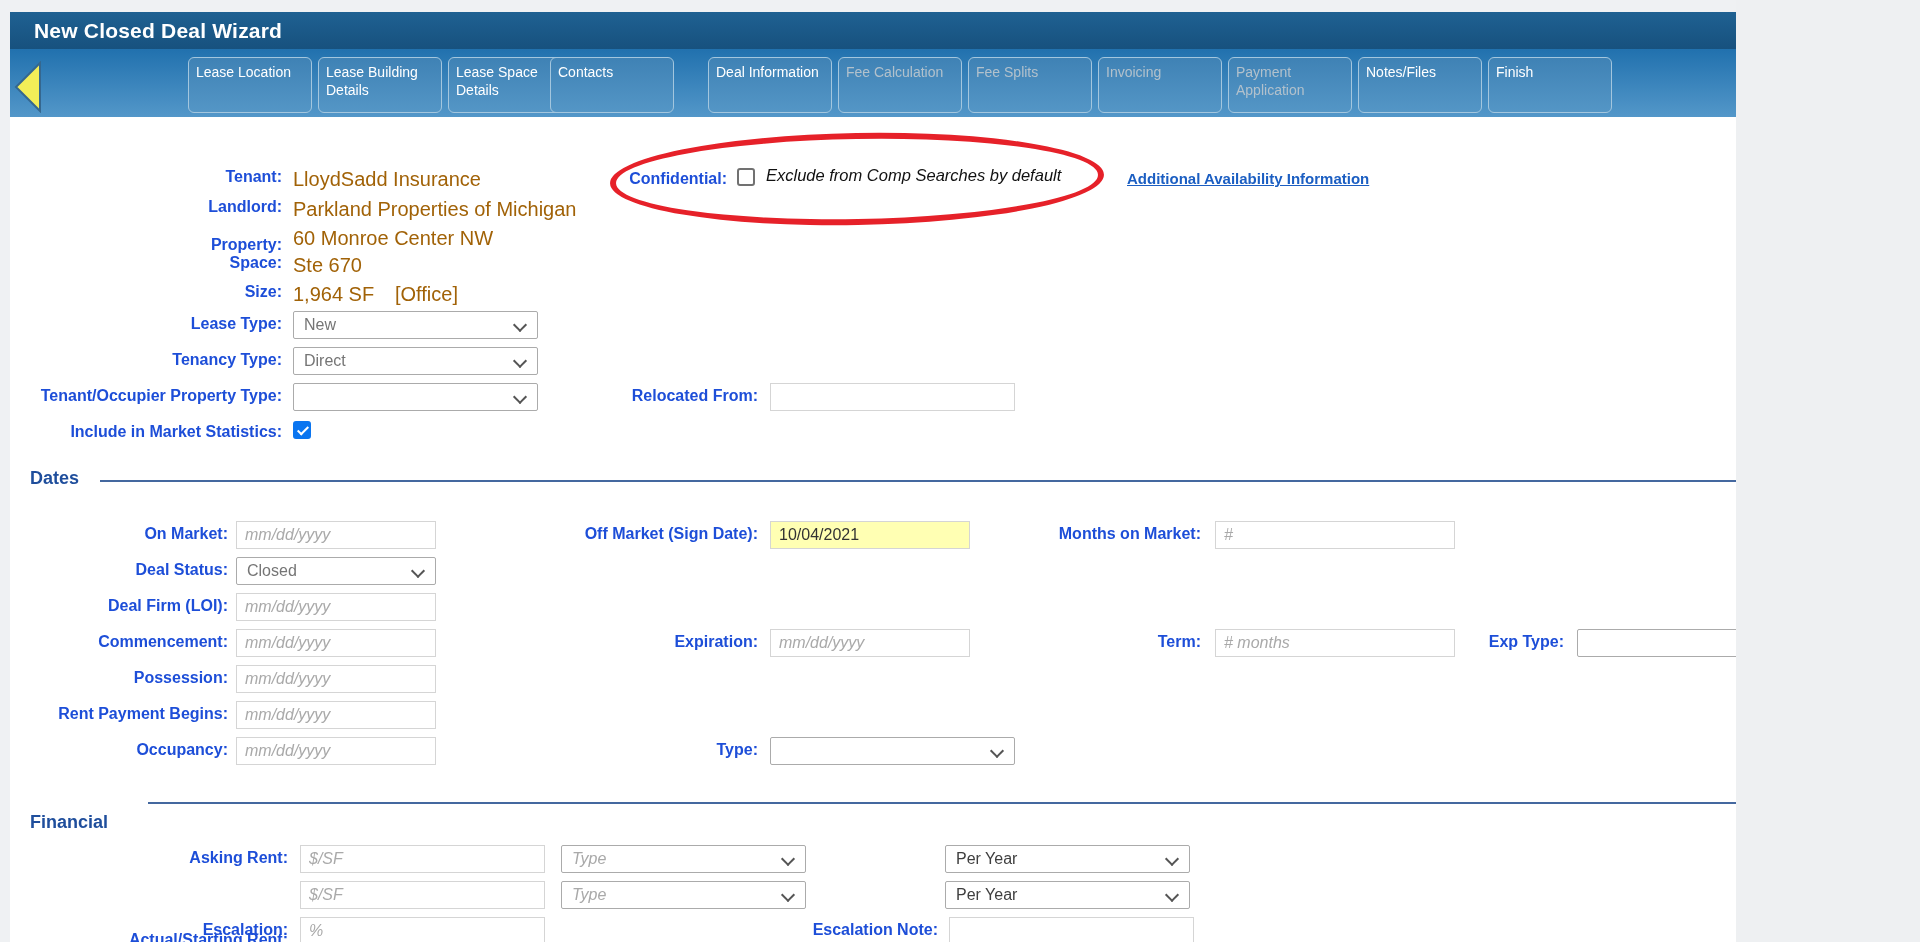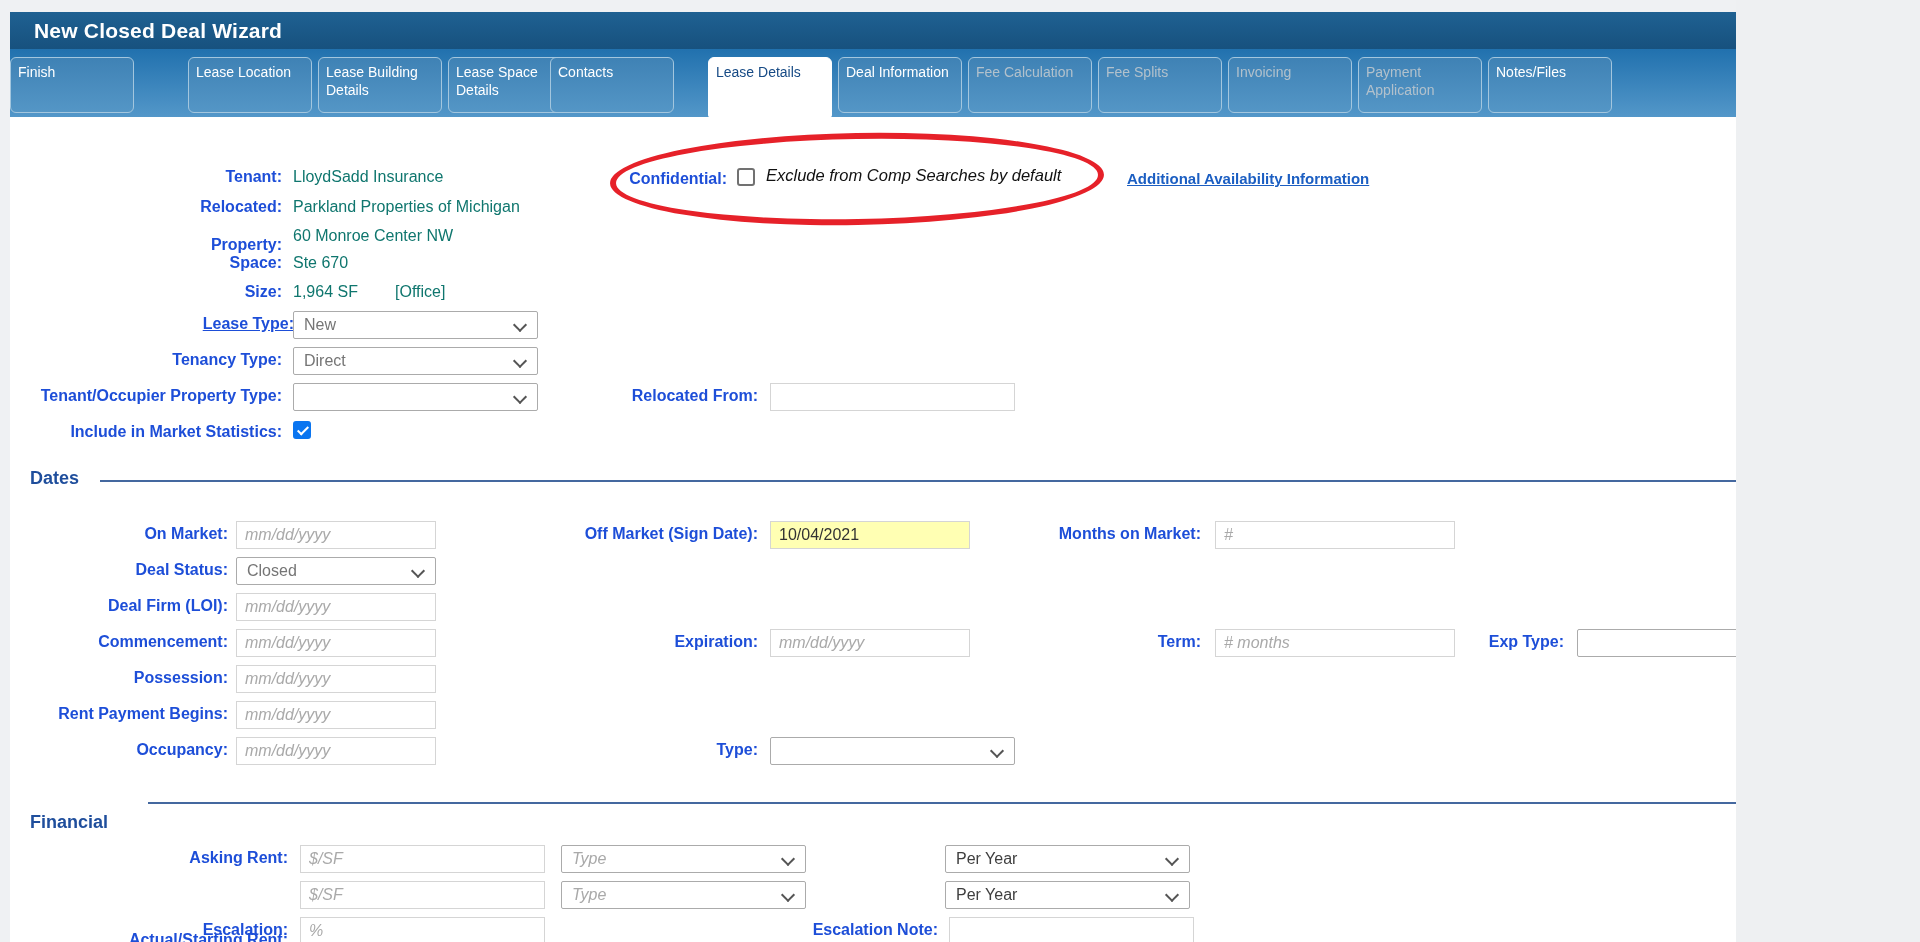--- a/index.html
+++ b/index.html
@@ -39,21 +39,21 @@
   .sbtn.up{top:0;}
   .sbtn.down{bottom:0;}
   .tri-up{width:0;height:0;border-left:5px solid transparent;border-right:5px solid transparent;border-bottom:7px solid #7a7a7a;}
   .tri-down{width:0;height:0;border-left:5px solid transparent;border-right:5px solid transparent;border-top:7px solid #7a7a7a;}
   .sthumb{position:absolute;left:2px;width:18px;background:#c7c7c7;cursor:pointer;}
   #sbar-inner .sthumb{top:25px;height:745px;}
   #sbar-outer .sthumb{top:25px;height:775px;}
 
   
   .lbl{position:absolute;height:20px;font-size:16px;font-weight:bold;color:#1d4ed8;text-align:right;white-space:nowrap;}
-  .val{position:absolute;height:20px;font-size:16px;color:#0f766e;white-space:nowrap;}
+  .val{position:absolute;height:20px;font-size:20px;color:#a16207;white-space:nowrap;}
   .inp{position:absolute;height:28px;box-sizing:border-box;border:1px solid #d5d5d5;background:#fff;
     font-family:"Liberation Sans",sans-serif;font-size:16px;color:#333;padding:0 8px;outline:none;}
   .inp::placeholder{font-style:italic;color:#a9a9a9;opacity:1;}
   .inp.hl{background:#ffffb3;}
   .sel{position:absolute;height:28px;box-sizing:border-box;border:1px solid #ababab;border-radius:2px;background:#fff;
     font-size:16px;color:#757575;line-height:26px;padding:0 30px 0 10px;cursor:pointer;white-space:nowrap;overflow:hidden;}
   .sel::after{content:"";position:absolute;right:12px;top:8px;width:8px;height:8px;
     border-right:2px solid #555;border-bottom:2px solid #555;transform:rotate(45deg);}
   .sel .ph-text{font-style:italic;color:#a9a9a9;}
   .sel .dark-text{color:#3f3f3f;}
@@ -85,62 +85,61 @@
     <div class="navarrow" id="arrow-left">
       <svg width="30" height="52">
           <polygon points="27,2 3,26 27,50" fill="#f2ee58" stroke="#35678f" stroke-width="2"></polygon>
         </svg>
     </div>
 
     <div class="tab" data-state="enabled">Lease Location</div>
     <div class="tab" data-state="enabled">Lease Building Details</div>
     <div class="tab" data-state="enabled">Lease Space Details</div>
     <div class="tab" data-state="enabled">Contacts</div>
-    <div class="tab" data-state="active">Lease Details</div>
     <div class="tab" data-state="enabled">Deal Information</div>
     <div class="tab" data-state="disabled">Fee Calculation</div>
     <div class="tab" data-state="disabled">Fee Splits</div>
     <div class="tab" data-state="disabled">Invoicing</div>
     <div class="tab" data-state="disabled">Payment Application</div>
     <div class="tab" data-state="enabled">Notes/Files</div>
     <div class="tab" data-state="enabled">Finish</div>
 
     <div class="navarrow" id="arrow-right">
       <svg width="30" height="52">
           <polygon points="3,2 27,26 3,50" fill="#f2ee58" stroke="#35678f" stroke-width="2"></polygon>
         </svg>
     </div>
   </div>
 
   <div id="content"></div>
 
   <div class="lbl" style="left:20px;top:168px;width:262px;">Tenant:</div>
   <div class="val" style="left:293px;top:168px;">LloydSadd Insurance</div>
 
-  <div class="lbl" style="left:20px;top:198px;width:262px;">Relocated:</div>
+  <div class="lbl" style="left:20px;top:198px;width:262px;">Landlord:</div>
   <div class="val" style="left:293px;top:198px;">Parkland Properties of Michigan</div>
 
   <div class="lbl" style="left:20px;top:236px;width:262px;">Property:</div>
   <div class="val" style="left:293px;top:227px;">60 Monroe Center NW</div>
 
   <div class="lbl" style="left:20px;top:254px;width:262px;">Space:</div>
   <div class="val" style="left:293px;top:254px;">Ste 670</div>
 
   <div class="lbl" style="left:20px;top:283px;width:262px;">Size:</div>
   <div class="val" style="left:293px;top:283px;">1,964 SF</div>
   <div class="val" style="left:395px;top:283px;">[Office]</div>
 
   <div class="lbl" style="left:500px;top:170px;width:227px;">Confidential:</div>
   <div class="cbox" style="left:737px;top:168px;"></div>
   <div id="conf-note">Exclude from Comp Searches by default</div>
   <div id="red-ellipse"></div>
 
   <div id="avail-link">Additional Availability Information</div>
 
-  <div class="lbl" style="left:32px;top:315px;width:262px;text-decoration:underline;">Lease Type:</div>
+  <div class="lbl" style="left:20px;top:315px;width:262px;">Lease Type:</div>
   <div class="sel" style="left:293px;top:311px;width:245px;"><span>New</span></div>
 
   <div class="lbl" style="left:20px;top:351px;width:262px;">Tenancy Type:</div>
   <div class="sel" style="left:293px;top:347px;width:245px;"><span>Direct</span></div>
 
   <div class="lbl" style="left:20px;top:387px;width:262px;">Tenant/Occupier Property Type:</div>
   <div class="sel" style="left:293px;top:383px;width:245px;"><span></span></div>
 
   <div class="lbl" style="left:430px;top:387px;width:328px;">Relocated From:</div>
   <input class="inp" style="left: 770px; top: 383px; width: 245px;" value="">

